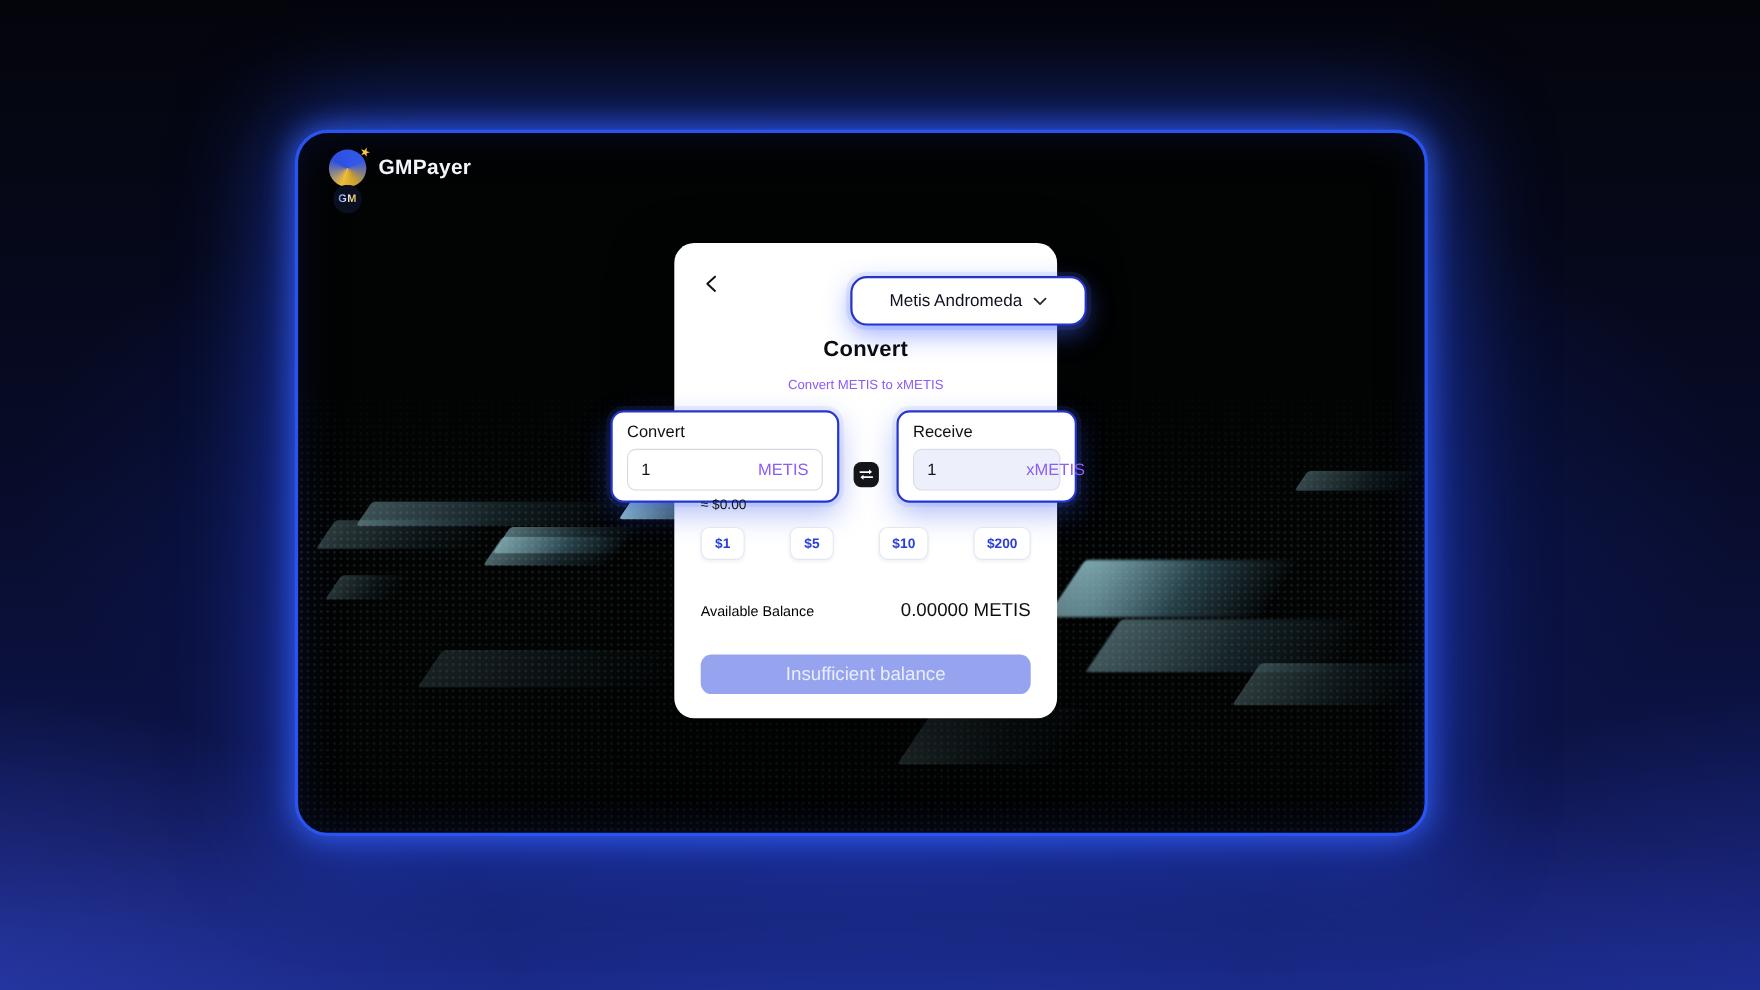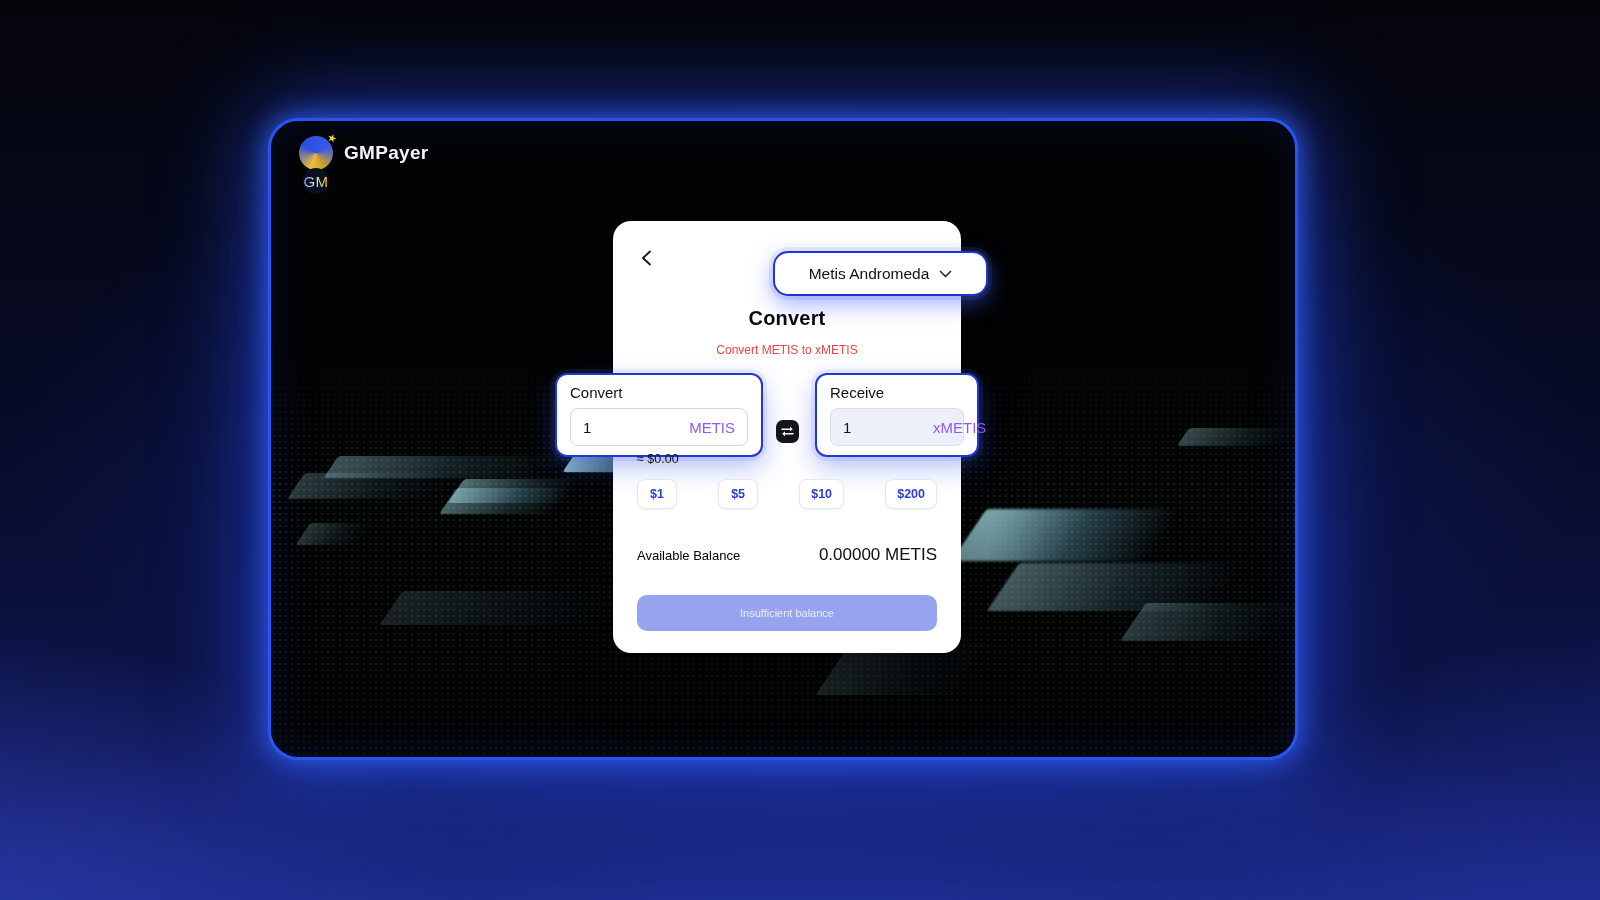--- a/index.html
+++ b/index.html
@@ -54,21 +54,21 @@
 
   
   .brand{ position:absolute; left:28px; top:15px; display:flex; align-items:center; gap:11px; z-index:3;}
   .logo{
     position:relative; width:34px; height:34px; border-radius:50%;
     background:conic-gradient(from 200deg, #f0bd37 0%, #2b50e0 28%, #3558e8 62%, #caa02e 86%, #f0bd37 100%);
     display:grid; place-items:center;
   }
   .logo-inner{
     width:26px; height:26px; border-radius:50%; background:#0b1020;
-    display:grid; place-items:center; font-size:15px; font-weight:400;
+    display:grid; place-items:center; font-size:10px; font-weight:700;
     background-clip:padding-box;
     margin-top:32px;
   }
   .logo-inner span{
     background:linear-gradient(100deg,#7e97ff 10%, #e9edf6 45%, #f2c43f 90%);
     -webkit-background-clip:text; background-clip:text; color:transparent;
     letter-spacing:.5px;
   }
   .logo-star{ position:absolute; top:-4px; right:-4px; color:#ffcb3d; font-size:11px; transform:rotate(18deg); }
   .app-name{ color:#f3f5fa; font-size:19px; font-weight:700; letter-spacing:.3px; }
@@ -87,21 +87,21 @@
   .network-pill{
     position:absolute; left:160px; top:30px; width:215px; height:45px;
     background:#ffffff; border:2px solid #2433cb; border-radius:15px;
     display:flex; align-items:center; justify-content:center; gap:10px;
     font-size:15.5px; font-weight:500; color:#0d1120; cursor:pointer;
     box-shadow:0 8px 22px rgba(64,96,255,.5), 0 0 0 4px rgba(90,120,255,.12);
   }
   .card-title{ position:absolute; left:0; right:0; top:86px; text-align:center;
     font-size:20px; font-weight:700; color:#0b0c11; letter-spacing:.2px; }
   .card-subtitle{ position:absolute; left:0; right:0; top:122px; text-align:center;
-    font-size:12px; color:#ef4444; }
+    font-size:12px; color:#8b5cf6; }
 
   .io-box{
     position:absolute; top:152px; height:84px; width:208px;
     background:#ffffff; border:2px solid #2435d1; border-radius:12px;
     padding:9px 13px 0 13px;
     box-shadow:0 10px 26px rgba(47,84,235,.38), 0 0 0 4px rgba(90,120,255,.10);
   }
   .io-from{ left:-58px; }
   .io-to{ left:202px; width:164px; }
   .io-label{ font-size:15px; color:#0f1015; margin-bottom:7px; }
@@ -139,21 +139,21 @@
   .balance-row{
     position:absolute; left:24px; right:24px; top:324px;
     display:flex; justify-content:space-between; align-items:baseline;
   }
   .balance-label{ font-size:13px; color:#000000; }
   .balance-value{ font-size:17px; color:#0d0e13; }
 
   .submit-btn{
     position:absolute; left:24px; right:24px; top:374px; height:36px;
     background:#96a4ef; border:none; border-radius:10px;
-    color:#e9edfc; font-size:11px; cursor:not-allowed;
+    color:#e9edfc; font-size:17px; cursor:not-allowed;
     font-family:"Liberation Sans", sans-serif;
   }
 </style>
 </head>
 <body>
 
 <div class="app-window">
 
   <div class="scene">
     <div class="patch p1"></div>

